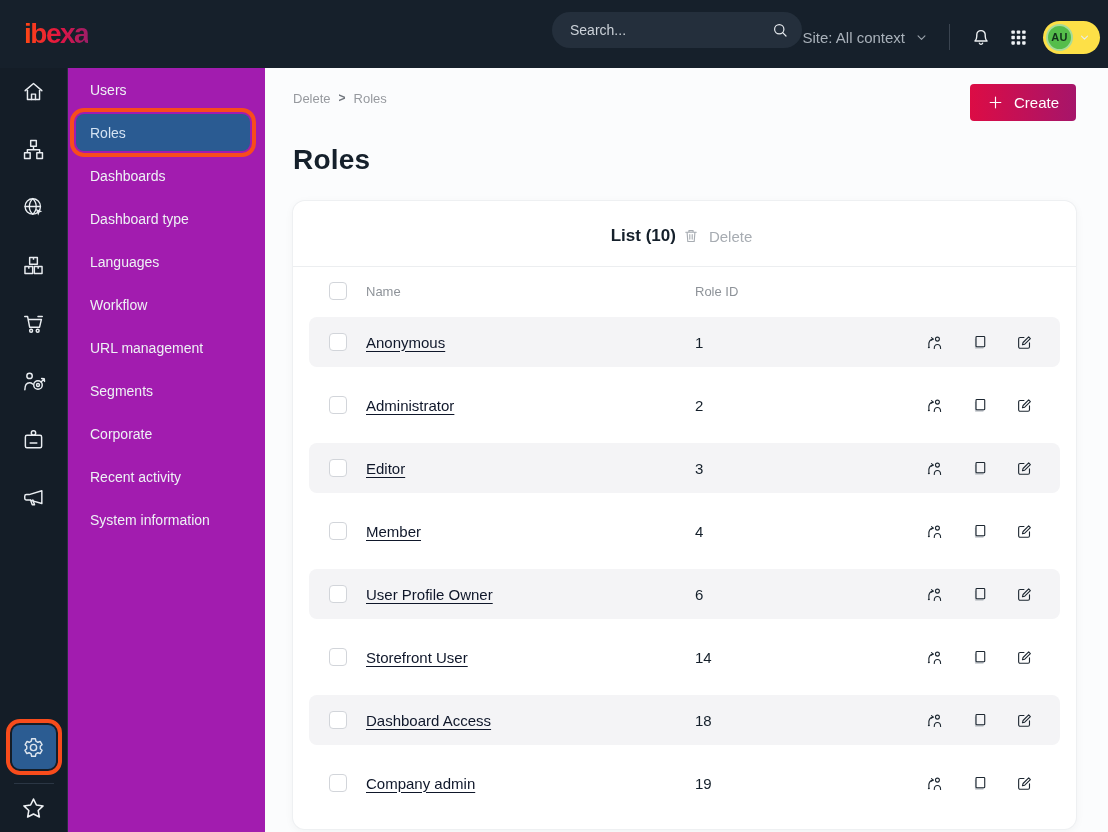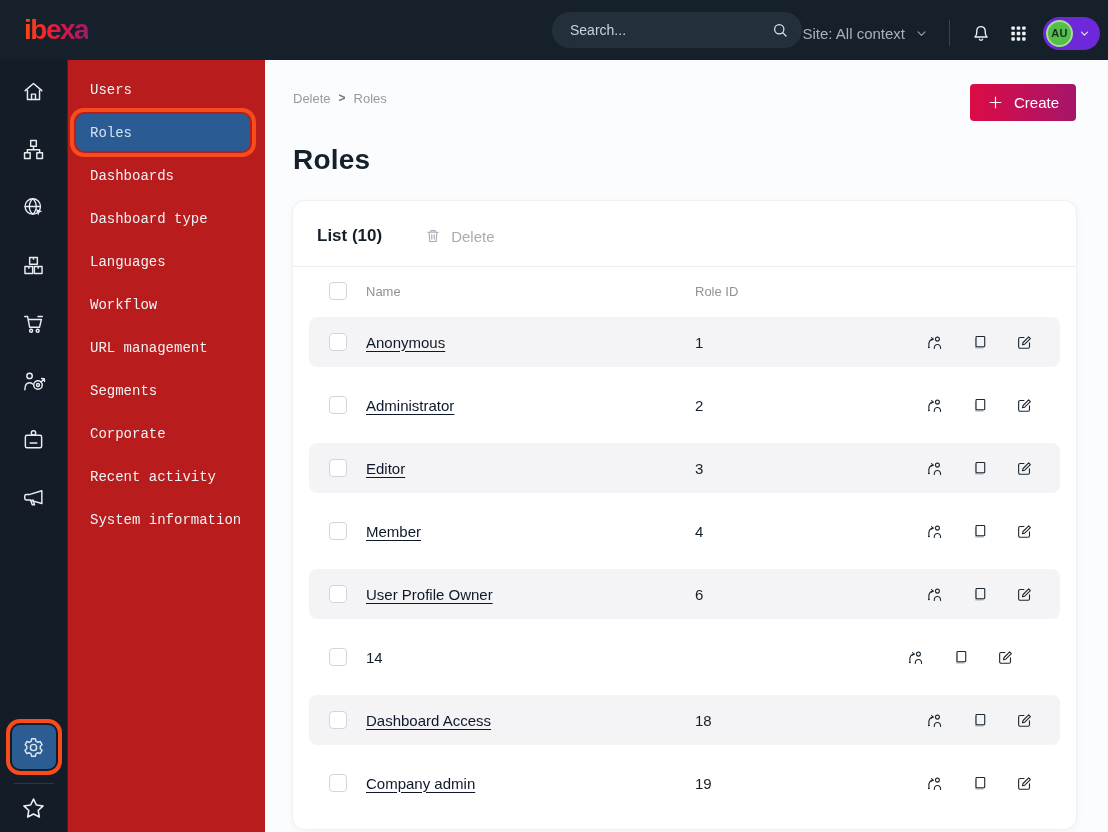--- a/index.html
+++ b/index.html
@@ -5,66 +5,66 @@
   * { box-sizing: border-box; }
   html,body { margin:0; padding:0; background:#e8e8e8; }
   .viewport {
     width:1108px; height:832px; position:relative; overflow:hidden;
     background:#fff; font-family:"Liberation Sans", sans-serif;
     outline:1px solid #cdd1d5; outline-offset:-1px;
   }
   button { font-family:inherit; cursor:pointer; }
 
   
-  .topbar { position:absolute; top:0; left:0; right:0; height:60px; background:#16202b; display:flex; align-items:center; z-index:5; }
+  .topbar { position:absolute; top:0; left:0; right:0; height:68px; background:#16202b; display:flex; align-items:center; z-index:5; }
   .logo {
     margin-left:24px; font-size:28px; font-weight:800; letter-spacing:-1.5px; line-height:1;
     background:linear-gradient(90deg,#ff4713 0%,#e41442 55%,#9c1e68 100%);
     -webkit-background-clip:text; background-clip:text; color:transparent;
     cursor:pointer; user-select:none;
   }
   .search { position:absolute; left:552px; top:12px; width:250px; height:36px; background:#242f3c; border-radius:18px; display:flex; align-items:center; padding:0 13px 0 16px; }
   .search input { flex:1; background:transparent; border:none; outline:none; color:#e2e6eb; font-size:14px; }
   .search input::placeholder { color:#ccd2d9; }
   .search .sicon { color:#e6eaee; display:flex; }
   .topbar-right { margin-left:auto; display:flex; align-items:center; gap:13px; padding-right:8px;margin-top:6px; }
   .site-ctx { display:flex; align-items:center; gap:9px; background:none; border:none; color:#a9b1ba; font-size:15px; padding:4px 2px; }
   .site-ctx .chev { color:#9aa2ab; display:flex; }
   .vdiv { width:1px; height:26px; background:#3a4450; margin:0 5px; }
   .tb-iconbtn { background:none; border:none; color:#eef1f4; padding:2px; display:flex; }
-  .user { display:flex; align-items:center; gap:5px; background:#6d28d9; border:none; border-radius:18px; padding:3px 9px 3px 3px; color:#e8ecf0; }
+  .user { display:flex; align-items:center; gap:5px; background:#fde047; border:none; border-radius:18px; padding:3px 9px 3px 3px; color:#e8ecf0; }
   .avatar { width:27px; height:27px; border-radius:50%; background:#55bd4b; border:2px solid #a8dc98; color:#13301b; font-weight:bold; font-size:11px; display:flex; align-items:center; justify-content:center; letter-spacing:.2px; }
 
   
   .rail { position:absolute; top:60px; left:0; bottom:0; width:68px; background:#141d27; border-right:1px solid #27313e; display:flex; flex-direction:column; align-items:center; padding:18px 0 10px; }
   .rail-btn { width:26px; height:26px; margin-bottom:32px; color:#e9edf1; background:none; border:none; padding:0; display:flex; align-items:center; justify-content:center; }
   .rail-bottom { margin-top:auto; display:flex; flex-direction:column; align-items:center; }
   .rail-active { width:44px; height:44px; background:#2b5c92; border-radius:8px; border:none; display:flex; align-items:center; justify-content:center; color:#dde5ee; }
   .annotated { outline:4px solid #f84c1c; outline-offset:2px; }
   .rail-sep { width:40px; height:1px; background:#2b3644; margin:14px 0 11px; }
   .rail-star { width:27px; height:27px; color:#eef1f4; background:none; border:none; padding:0; display:flex; }
 
   
-  .menu { position:absolute; top:60px; left:68px; bottom:0; width:197px; background:#b91c1c; padding-top:11px;font-family:Liberation Mono, monospace; }
+  .menu { position:absolute; top:60px; left:68px; bottom:0; width:197px; background:#a21caf; padding-top:11px; }
   .menu-item { height:37px; margin:0 15px 6px 8px; padding-left:14px; display:flex; align-items:center; color:#eef2f5; font-size:14px; border-radius:8px; cursor:pointer; }
   .menu-item.active { background:#2a5b92; color:#d4e3f3; }
 
   
   .content { position:absolute; top:60px; left:265px; right:0; bottom:0; background:#fbfcfd; padding:24px 32px 0 28px; overflow:hidden; }
   .content-top { display:flex; justify-content:space-between; align-items:flex-start; }
   .breadcrumb { display:flex; gap:8px; font-size:13px; color:#96999e; margin-top:7px; }
   .breadcrumb .crumb { cursor:pointer; }
   .breadcrumb .sep { color:#70757c; font-weight:bold; font-size:12px; }
   .create-btn { display:flex; align-items:center; gap:10px; height:37px; padding:0 17px; border:none; border-radius:4px; color:#fff; font-size:15px; background:linear-gradient(90deg,#dc0c45 0%,#a6156a 100%); }
   .create-btn .plus { display:flex; }
   .page-title { margin:23px 0 0; font-size:28px; font-weight:800; color:#15202b; letter-spacing:.2px; }
 
   
   .card { margin-top:25px; background:#fff; border-radius:12px; box-shadow:0 0 0 1px #eef0f2, 0 2px 10px rgba(20,30,45,.05); min-height:610px; }
-  .card-header { display:flex; justify-content:flex-start; align-items:center; padding:25px 24px 20px; border-bottom:1px solid #eceef0;gap:36px; }
+  .card-header { display:flex; justify-content:center; align-items:center; padding:25px 24px 20px; border-bottom:1px solid #eceef0; }
   .card-title { font-size:17px; font-weight:bold; color:#15202b; }
   .delete-btn { display:flex; align-items:center; gap:9px; color:#a7acb2; font-size:15px; background:none; border:none; }
   .table { padding:15px 16px 8px; }
   .row-grid { display:grid; grid-template-columns:18px 310px 1fr auto; column-gap:19px; align-items:center; padding:0 26px 0 20px; }
   .thead { color:#8e9399; font-size:13px; margin-bottom:17px; }
   .row { height:50px; border-radius:8px; margin-bottom:13px; --rowbg:#fff; }
   .rows > div:nth-of-type(odd) { background:#f4f4f6; --rowbg:#f4f4f6; }
   .cbx { appearance:none; -webkit-appearance:none; width:18px; height:18px; border:1px solid #d2d5da; border-radius:4px; background:#fff; margin:0; cursor:pointer; }
   .name { color:#0f172a; font-size:15px; text-decoration:underline; text-underline-offset:3px; cursor:pointer; }
   .rid { font-size:15px; color:#15202b; }
@@ -500,20 +500,21 @@
                       <path d="M11.3 5.6H6.4a1.8 1.8 0 0 0-1.8 1.8v10.1a1.8 1.8 0 0 0 1.8 1.8h10.1a1.8 1.8 0 0 0 1.8-1.8v-5"></path>
                       <path d="M9.4 14.9l.8-2.9 7.1-7.1 2.1 2.1-7.1 7.1z"></path>
                     </svg>
                 </span>
                 </button>
               </span>
             </div>
 
             <div class="row row-grid">
               <input type="checkbox" class="cbx" style="">
+              <a class="name">Storefront User</a>
               <span class="rid">14</span>
               <span class="actions">
                 <button class="action-btn">
                   <span style="display:flex">
                   <svg width="19" height="19" viewBox="0 0 24 24" fill="none" stroke="currentColor" stroke-width="1.4" stroke-linecap="round" stroke-linejoin="round">
                       <circle cx="15.7" cy="7.7" r="2.5"></circle>
                       <path d="M11.7 19.6c0-3.2 1.7-5 4-5s4 1.8 4 5"></path>
                       <path d="M4.9 16.2c-.5-4.5 1.6-8 5.3-8.5"></path>
                       <path d="M8.2 5.8l2.3 1.9-2.6 1.5"></path>
                       <circle cx="4.9" cy="18" r="1.3" fill="currentColor" stroke="none"></circle>

